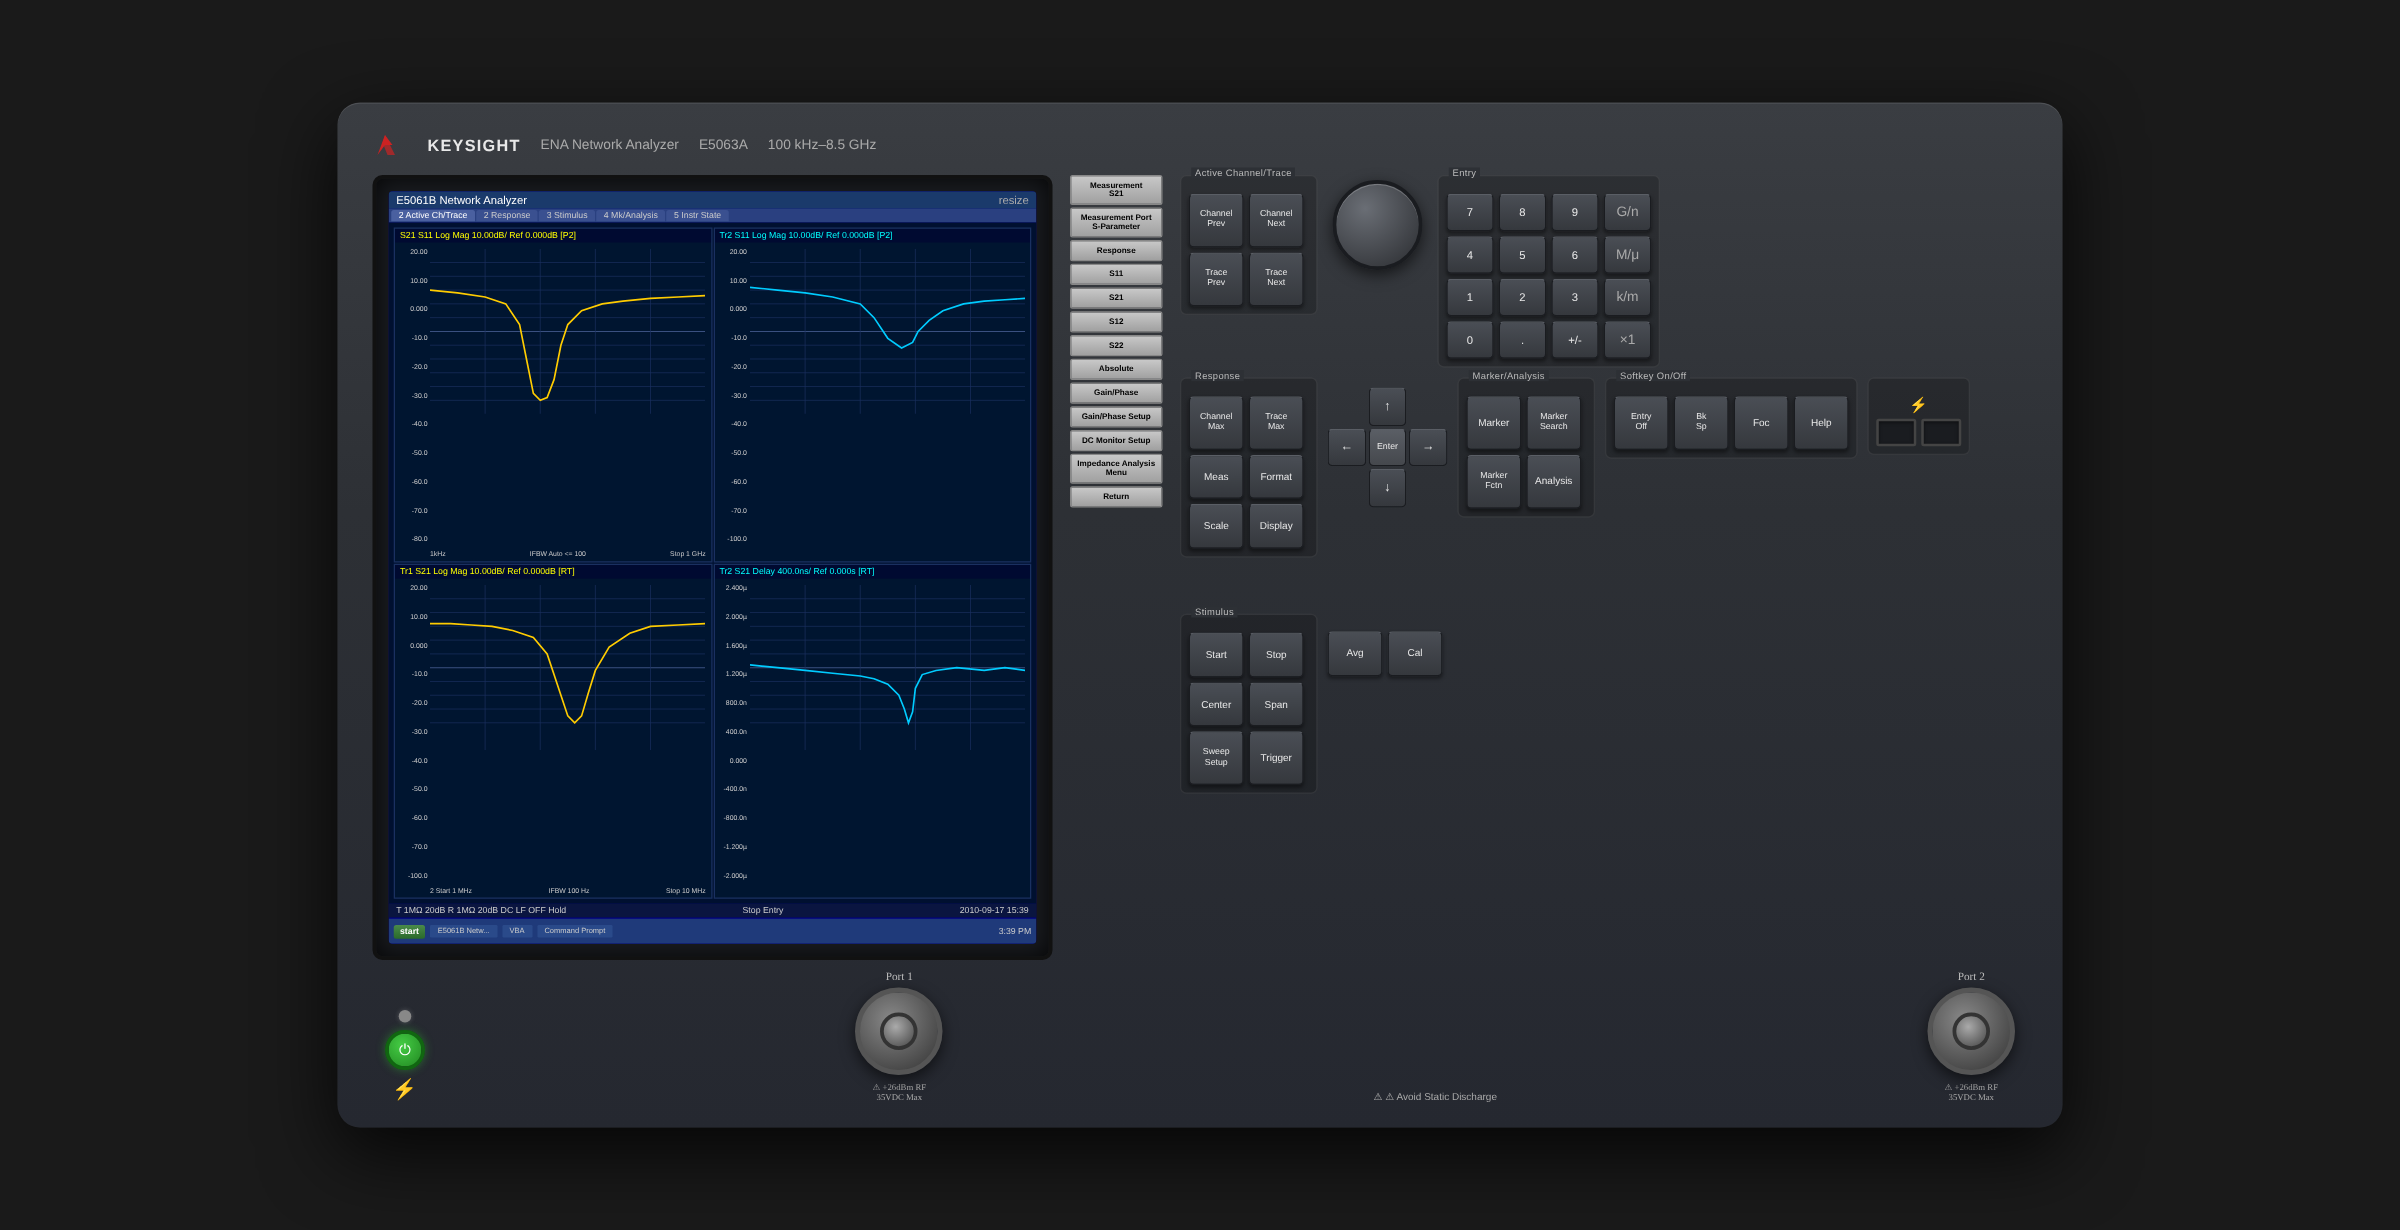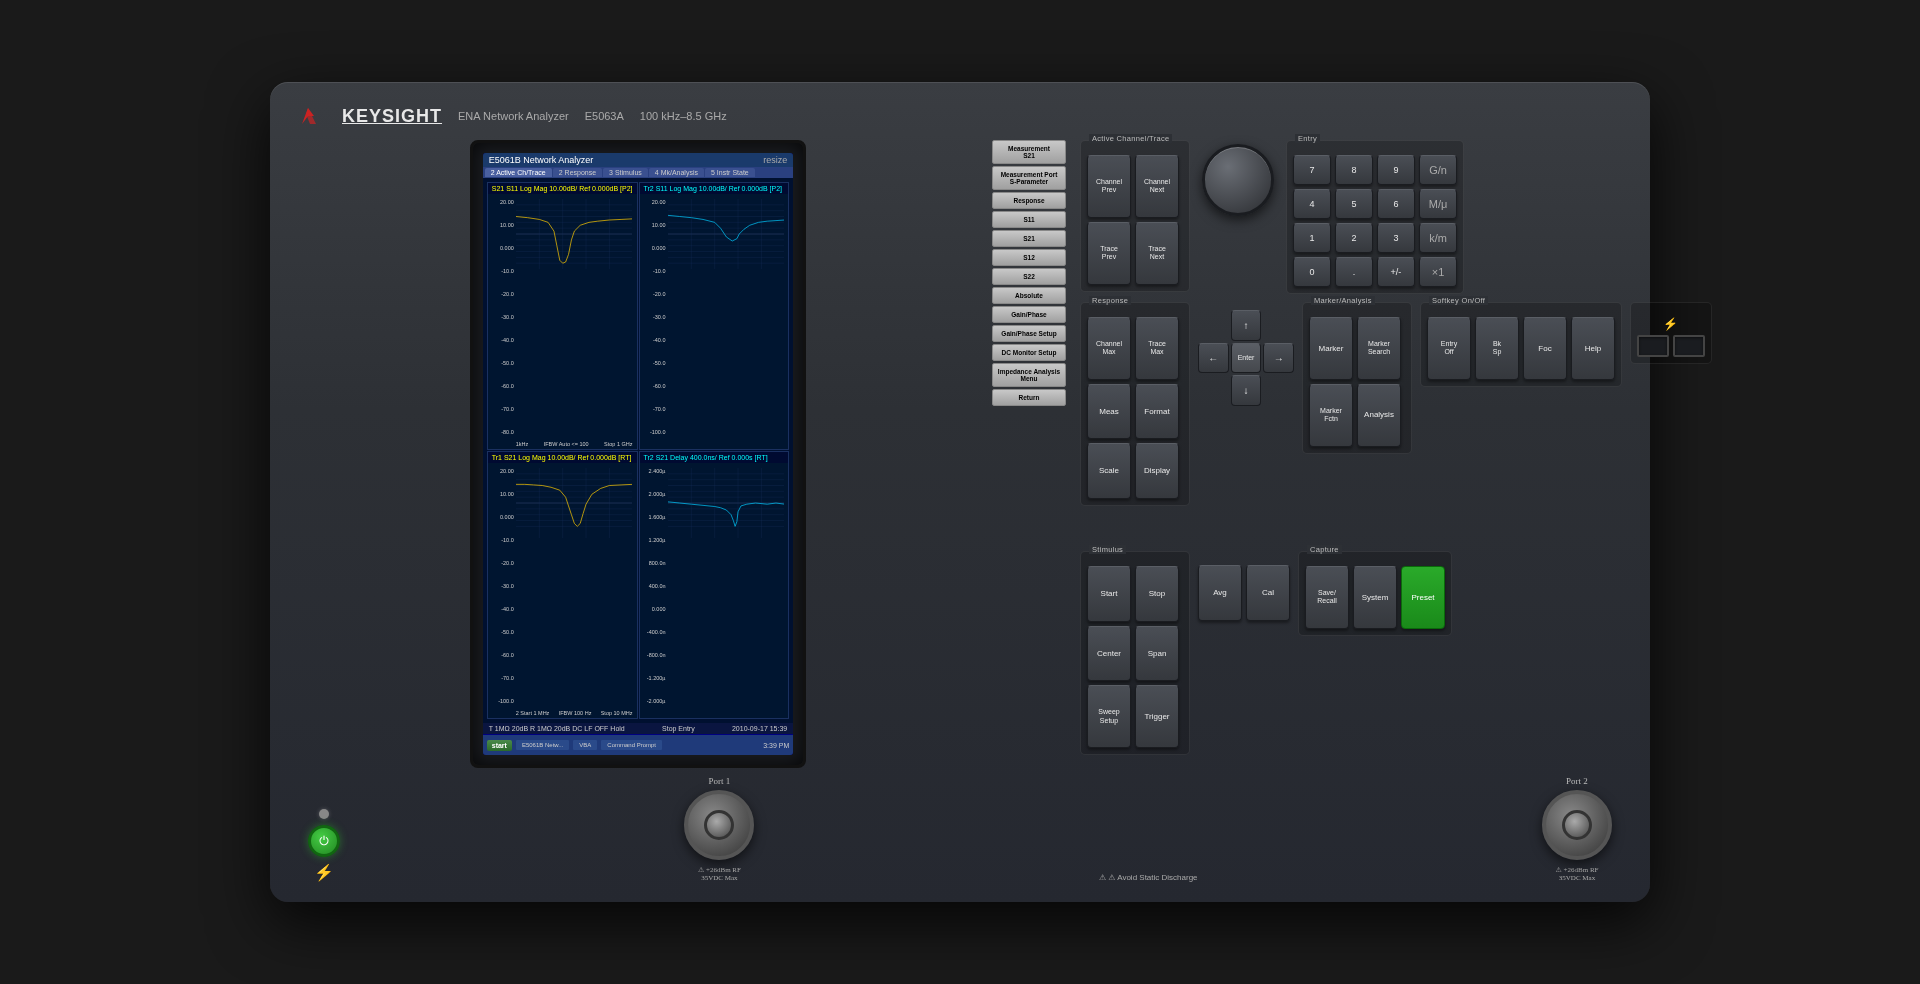--- a/index.html
+++ b/index.html
@@ -38,46 +38,44 @@
       gap: 8px;
     }
 
     .keysight-logo {
       width: 36px;
       height: 28px;
     }
 
     .brand-name {
       color: #e8e8e8;
-      font-size: 18px;
+      font-size: 13px;
       font-weight: bold;
       letter-spacing: 1px;
-      text-decoration: underline;
     }
 
     .model-info {
       color: #aaa;
       font-size: 11px;
     }
 
     
     .main-content {
       display: flex;
       gap: 14px;
       flex: 1;
     }
 
     
     .screen-area {
-      width: 680px;
+      width: 544px;
       flex-shrink: 0;
       display: flex;
       flex-direction: column;
       gap: 0;
-      align-items: center;
     }
 
     .screen-bezel {
       background: #1a1c20;
       border-radius: 8px;
       padding: 10px;
       border: 3px solid #111;
       box-shadow: inset 0 0 20px rgba(0,0,0,0.8);
       flex: 1;
     }
@@ -229,21 +227,21 @@
     .taskbar-time {
       margin-left: auto;
       color: #ccc;
       font-size: 7px;
     }
 
     .ctrl-btn {
       background: linear-gradient(180deg, #4a4e55 0%, #35383d 100%);
       color: #e8e8e8;
       font-size: 8px;
-      padding: 22px 4px;
+      padding: 12px 4px;
       border-radius: 4px;
       text-align: center;
       cursor: pointer;
       border: 1px solid #1a1c20;
       border-top: 1px solid #5a5e65;
       box-shadow: 0 2px 3px rgba(0,0,0,0.4);
       min-width: 44px;
       min-height: 28px;
       display: flex;
       align-items: center;
@@ -806,28 +804,20 @@
           </div>
         </div>
 
         <div class="flex-col" style="padding-top:14px;">
           <div class="flex-row">
             <div class="ctrl-btn">Avg</div>
             <div class="ctrl-btn">Cal</div>
           </div>
         </div>
 
-        <div class="group-box">
-          <span class="group-label">Capture</span>
-          <div class="flex-row">
-            <div class="ctrl-btn" style="font-size:7px;">Save/<br>Recall</div>
-            <div class="ctrl-btn">System</div>
-            <div class="ctrl-btn green">Preset</div>
-          </div>
-        </div>
       </div>
 
     </div>
   </div>
 
   <div style="display:flex; justify-content:space-between; align-items:flex-end; margin-top:8px; padding:0 10px;">
 
     <div class="left-indicators">
       <div class="status-led"></div>
       <div class="power-btn">⏻</div>

